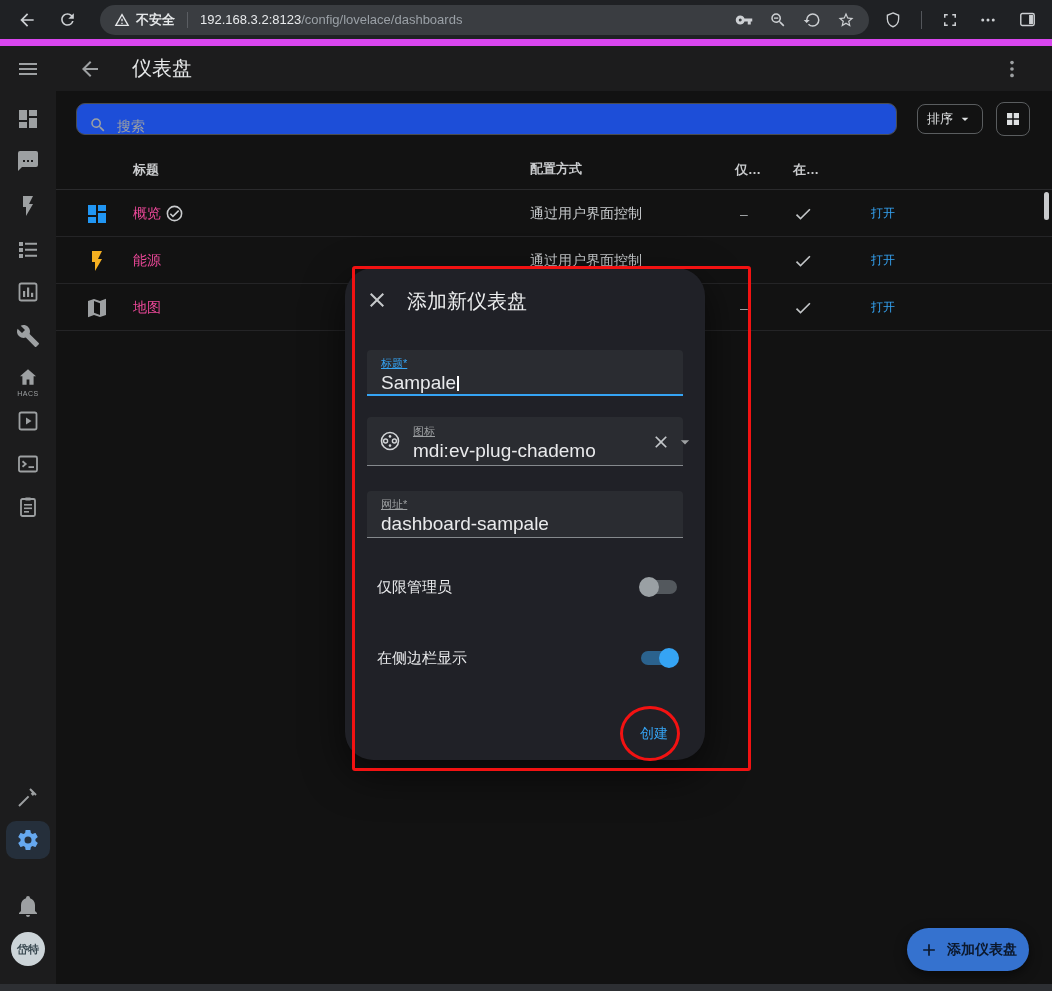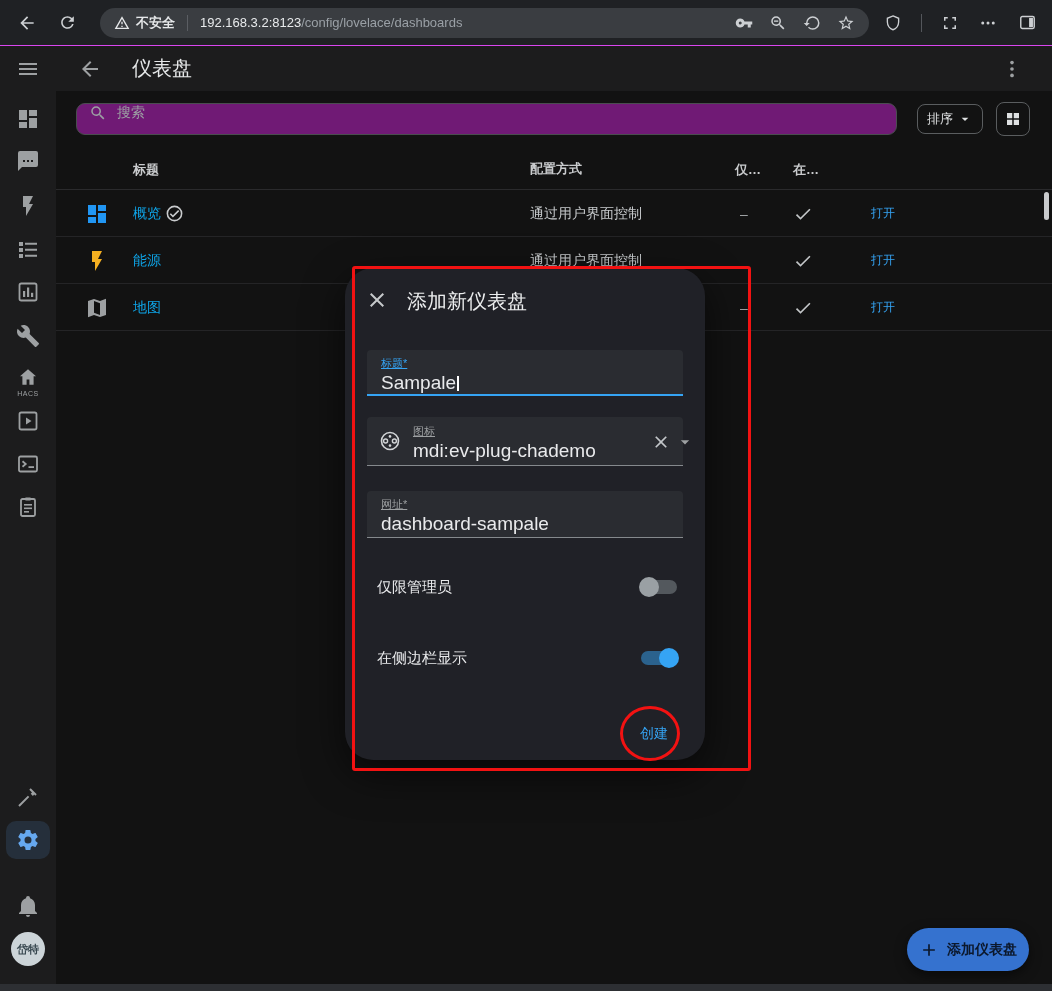--- a/index.html
+++ b/index.html
@@ -7,21 +7,21 @@
   #root {
     position:relative; width:1052px; height:991px; overflow:hidden;
     background:#121212; font-family:"Liberation Sans","DejaVu Sans",sans-serif;
     -webkit-font-smoothing:antialiased;
   }
   .ic { display:block; fill:currentColor; }
 
   
   .browser { position:absolute; top:0; left:0; right:0; height:46px;
     background:#1f2124; display:flex; align-items:center; padding:12px 10px;
-    border-bottom:1px solid #d946ef; z-index:5; }
+    border-bottom:7px solid #d946ef; z-index:5; }
   .bbtn { width:34px; height:34px; border:none; background:transparent; color:#cdd0d3;
     display:flex; align-items:center; justify-content:center; border-radius:50%; flex:0 0 auto; }
   .addressbar { flex:1; height:30px; margin:0 10px 0 16px; background:#3a3d41; border-radius:15px;
     display:flex; align-items:center; padding:0 14px; min-width:0; }
   .warnwrap { display:flex; align-items:center; gap:6px; color:#e6e8ea; font-size:13px; font-weight:700; flex:0 0 auto; }
   .addr-sep { width:1px; height:16px; background:#5b5e63; margin:0 12px; flex:0 0 auto; }
   .urltext { font-size:13px; white-space:nowrap; overflow:hidden; }
   .urltext .host { color:#e8eaec; }
   .urltext .path { color:#9aa0a6; }
   .addr-icons { margin-left:auto; display:flex; align-items:center; gap:16px; color:#cdd0d3; flex:0 0 auto; }
@@ -46,41 +46,41 @@
   .hacs-label { position:absolute; left:0; width:56px; text-align:center; font-size:7px; letter-spacing:.5px; color:#9da0a2; }
   .settings-pill { position:absolute; left:6px; top:730px; width:44px; height:38px; border-radius:10px;
     background:rgba(90,150,220,0.16); border:none; display:flex; align-items:center; justify-content:center; color:#66a8ef; }
   .avatar { position:absolute; left:11px; top:841px; width:34px; height:34px; border-radius:50%;
     background:#ccd4d8; color:#37474f; font-size:11px; font-weight:700;
     display:flex; align-items:center; justify-content:center; border:none; }
 
   
   .content { position:absolute; top:91px; left:56px; right:0; bottom:0; background:#121212; }
   .search { position:absolute; left:20px; top:12px; width:821px; height:32px;
-    border:1px solid #4a4d4f; border-radius:9px; background:#701a75;
-    display:flex; align-items:flex-start; padding:0 12px; gap:10px; color:#9ca0a3; }
+    border:1px solid #4a4d4f; border-radius:9px; background:#1d4ed8;
+    display:flex; align-items:flex-end; padding:0 12px; gap:10px; color:#9ca0a3; }
   .search input { flex:1; border:none; background:transparent; outline:none; color:#e4e6e7; font-size:14px;
     font-family:inherit; }
   .search input::placeholder { color:#9ca0a3; }
   .sort-btn { position:absolute; left:861px; top:13px; width:66px; height:30px;
     border:1px solid #5a5d5f; border-radius:8px; background:transparent; color:#dfe1e2; font-size:13px;
     display:flex; align-items:center; justify-content:center; gap:4px; font-family:inherit; }
   .view-btn { position:absolute; left:940px; top:11px; width:34px; height:34px;
     border:1px solid #5a5d5f; border-radius:8px; background:transparent; color:#dfe1e2;
     display:flex; align-items:center; justify-content:center; }
 
   .thead { position:absolute; top:59px; left:0; right:0; height:40px; border-bottom:1px solid #2a2a2c; }
   .thead span { position:absolute; top:0; line-height:40px; font-size:13px; font-weight:700; color:#c9cbcd; }
   .h-title { left:77px; } .h-config { left:474px;font-family:Liberation Mono, monospace; } .h-admin { left:679px; } .h-side { left:737px; }
 
   .row { position:absolute; left:0; right:0; height:47px; border-bottom:1px solid #242426; }
   .r0 { top:99px; } .r1 { top:146px; } .r2 { top:193px; }
   .cell { position:absolute; top:0; height:47px; display:flex; align-items:center; }
   .c-icon { left:29px; }
-  .c-title { left:77px; font-size:14px; color:#0ea5e9; gap:4px; }
+  .c-title { left:77px; font-size:14px; color:#ec4899; gap:4px; }
   .c-config { left:474px; font-size:14px; color:#c7cacc; }
   .c-admin { left:679px; width:18px; justify-content:center; font-size:14px; color:#9da0a2; }
   .c-side { left:737px; color:#c3c6c8; }
   .c-open { left:815px; font-size:12px; font-weight:500; color:#35a4f4; cursor:pointer; }
   .icon-overview { color:#2196f3; } .icon-energy { color:#f5b021; } .icon-map { color:#9da0a2; }
   .title-check { color:#c9cbcd; }
 
   .scroll-thumb { position:absolute; right:3px; top:101px; width:5px; height:28px; border-radius:3px; background:#c9cbcd; }
 
   .fab { position:absolute; left:851px; top:837px; width:122px; height:43px; border:none; border-radius:22px;

